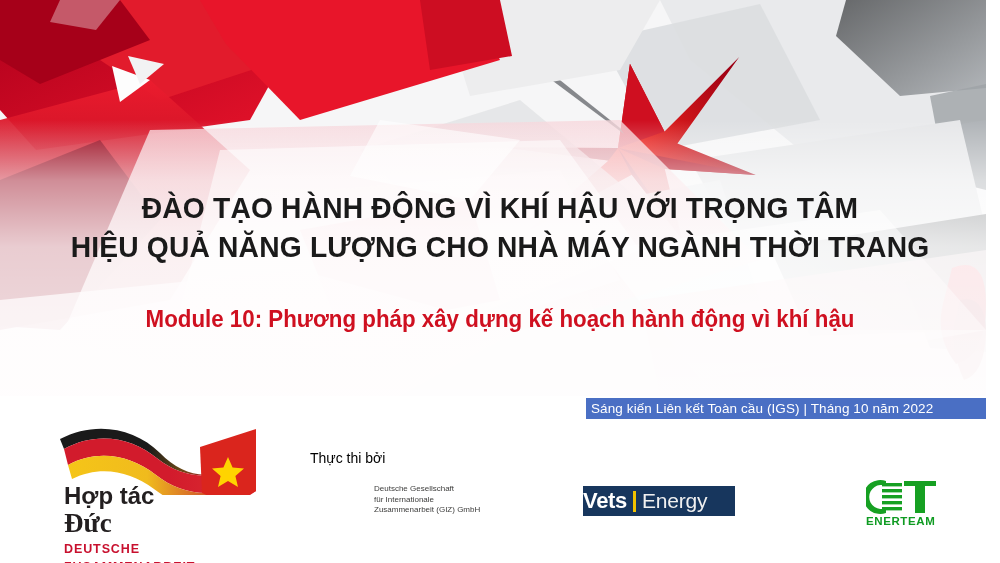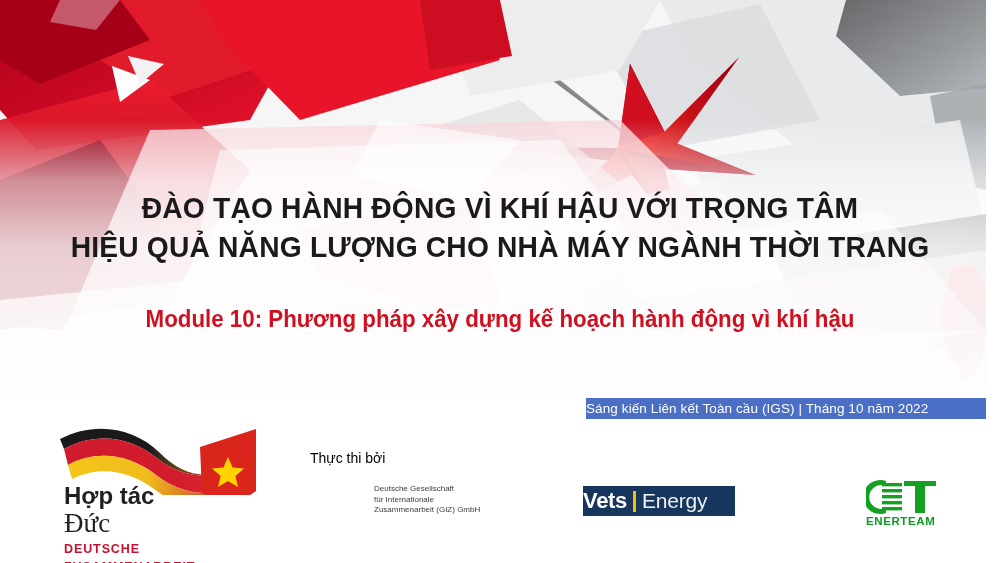--- a/index.html
+++ b/index.html
@@ -71,20 +71,21 @@
   
   .ribbon {
     position: absolute;
     left: 586px; top: 398px;
     width: 400px; height: 21px;
     background: #4a6fc4;
     color: #ffffff;
     font-size: 13.5px;
     line-height: 21px;
     text-align: left;
+    padding-left: 5px;
     white-space: nowrap;
     letter-spacing: 0.1px;
   }
 
   
   .footer {
     position: absolute;
     left: 0; top: 420px;
     width: 1000px; height: 143px;
     background: #ffffff;
@@ -93,21 +94,21 @@
   
   .logo-dz { position: absolute; left: 28px; top: 5px; width: 245px; height: 135px; }
   .dz-flag { position: absolute; left: 22px; top: 0px; width: 215px; height: 70px; }
   .dz-text { position: absolute; left: 36px; top: 58px; width: 210px; }
   .dz-l1 {
     font-family: "Liberation Sans", sans-serif;
     font-weight: bold; font-size: 24px; color: #231f20; line-height: 26px;
   }
   .dz-l2 {
     font-family: "Liberation Serif", serif;
-    font-weight: normal; font-size: 27px; color: #231f20; line-height: 29px;
+    font-weight: bold; font-size: 27px; color: #231f20; line-height: 29px;
   }
   .dz-l3 {
     font-family: "Liberation Sans", sans-serif;
     font-weight: bold; font-size: 12.5px; color: #c8102e;
     letter-spacing: 0.9px; line-height: 18px; margin-top: 2px;
   }
 
   
   .impl-label {
     position: absolute; left: 310px; top: 30px;

